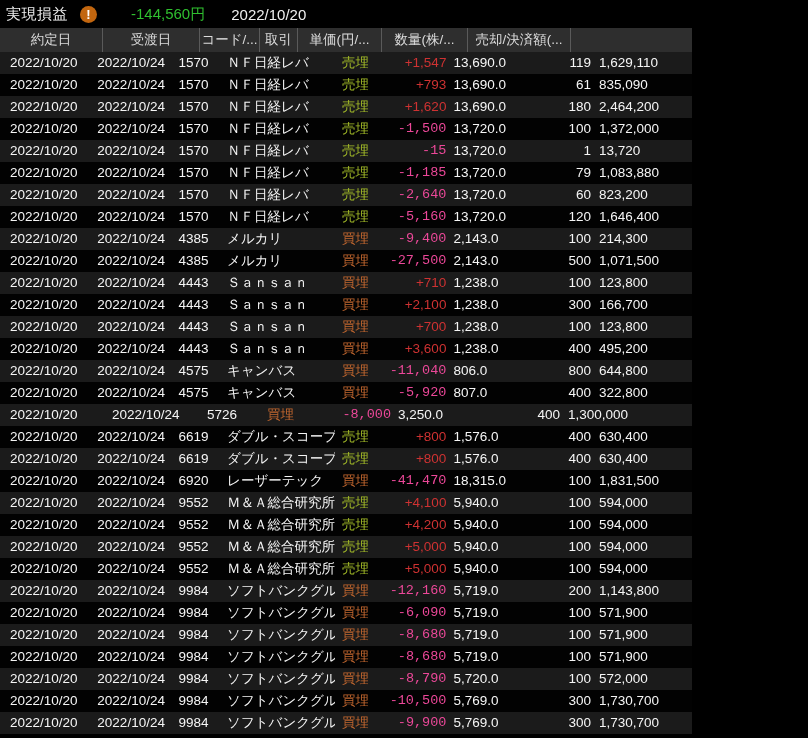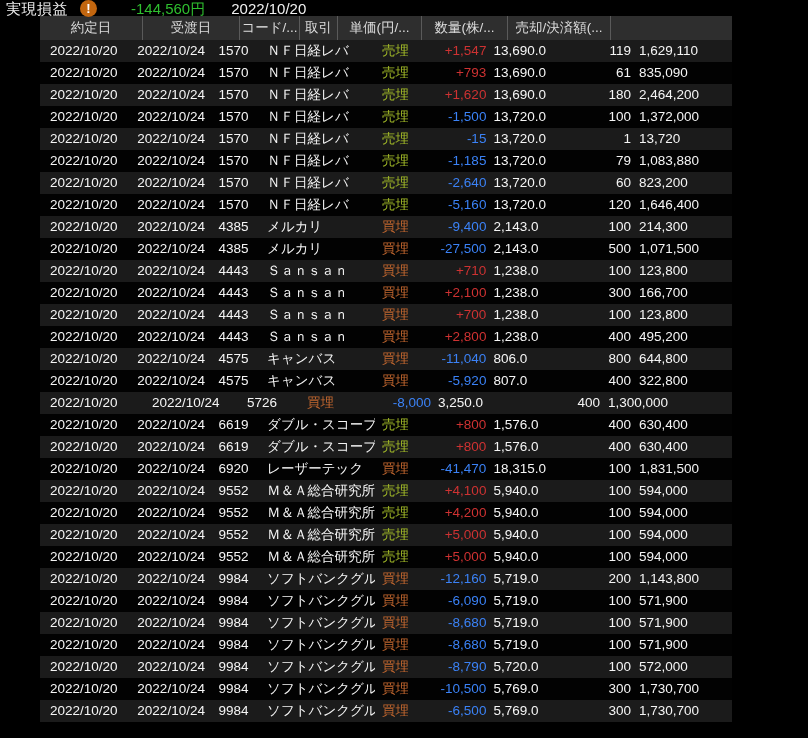--- a/index.html
+++ b/index.html
@@ -3,34 +3,34 @@
 <meta charset="utf-8">
 <style>
   html,body{margin:0;padding:0;background:#000;}
   body{
     width:808px;height:738px;overflow:hidden;
     font-family:"Liberation Sans","DejaVu Sans",sans-serif;
     -webkit-font-smoothing:antialiased;
   }
   
   .topbar{
-    height:16px;display:flex;background:#000;
+    height:28px;display:flex;align-items:center;background:#000;
     font-size:15px;color:#f0f0f0;
   }
   .topbar .title{margin-left:6px;letter-spacing:.5px;}
   .warn-icon{
     width:17px;height:17px;border-radius:50%;
     background:#c2660f;color:#fff;
     font-size:13px;font-weight:bold;line-height:17px;text-align:center;
     margin-left:12px;flex:0 0 auto;
   }
   .topbar .total{margin-left:34px;color:#2fbf2f;}
   .topbar .asof{margin-left:26px;color:#f0f0f0;}
   
-  .tbl{width:692px;margin-left:40px;}
+  .tbl{width:692px;}
   .thead{
     display:flex;height:24px;background:#2e2e2e;color:#dcdcdc;
     font-size:13.5px;line-height:24px;
   }
   .thead .cell{
     box-sizing:border-box;border-right:1px solid #5a5a5a;
     text-align:center;white-space:nowrap;overflow:hidden;
   }
   .thead .cell.last{border-right:none;}
   .tbody .row{display:flex;height:22px;font-size:13.5px;line-height:22px;color:#f5f5f5;}
@@ -45,21 +45,21 @@
   .c6{width:100px;text-align:right;padding-right:7px;}
   .c7{width:84px;text-align:left;padding-right:7px;}
   .c8{width:86px;text-align:right;padding-right:8px;}
   .c9{width:103px;text-align:left;padding-right:8px;}
   .c10{width:5px;flex:1 0 auto;}
   .thead .c1,.thead .c2,.thead .c3,.thead .c4,.thead .c5,
   .thead .c6,.thead .c7,.thead .c8,.thead .c9{padding:0;text-align:center;}
   .trade-sell{color:#a2ba28;}
   .trade-buy{color:#c2672f;}
   .pl-plus{color:#ce3232;}
-  .pl-minus{color:#3b82f6;}
+  .pl-minus{color:#ec4899;font-family:Liberation Mono, monospace;}
 </style>
 </head>
 <body>
 
 <div class="topbar">
   <span class="title">実現損益</span>
   <span class="warn-icon">!</span>
   <span class="total">-144,560円</span>
   <span class="asof">2022/10/20</span>
 </div>
@@ -231,21 +231,21 @@
         <div class="cell c8">100</div>
         <div class="cell c9">123,800</div>
         <div class="cell c10"></div>
       </div>
       <div class="row">
         <div class="cell c1">2022/10/20</div>
         <div class="cell c2">2022/10/24</div>
         <div class="cell c3">4443</div>
         <div class="cell c4">Ｓａｎｓａｎ</div>
         <div class="cell c5 trade-buy">買埋</div>
-        <div class="cell c6 pl-plus">+2,800</div>
+        <div class="cell c6 pl-plus">+3,600</div>
         <div class="cell c7">1,238.0</div>
         <div class="cell c8">400</div>
         <div class="cell c9">495,200</div>
         <div class="cell c10"></div>
       </div>
       <div class="row">
         <div class="cell c1">2022/10/20</div>
         <div class="cell c2">2022/10/24</div>
         <div class="cell c3">4575</div>
         <div class="cell c4">キャンバス</div>
@@ -434,20 +434,20 @@
         <div class="cell c8">300</div>
         <div class="cell c9">1,730,700</div>
         <div class="cell c10"></div>
       </div>
       <div class="row">
         <div class="cell c1">2022/10/20</div>
         <div class="cell c2">2022/10/24</div>
         <div class="cell c3">9984</div>
         <div class="cell c4">ソフトバンクグループ</div>
         <div class="cell c5 trade-buy">買埋</div>
-        <div class="cell c6 pl-minus">-6,500</div>
+        <div class="cell c6 pl-minus">-9,900</div>
         <div class="cell c7">5,769.0</div>
         <div class="cell c8">300</div>
         <div class="cell c9">1,730,700</div>
         <div class="cell c10"></div>
       </div>
     </div>
 </div>
 
 </body></html>

